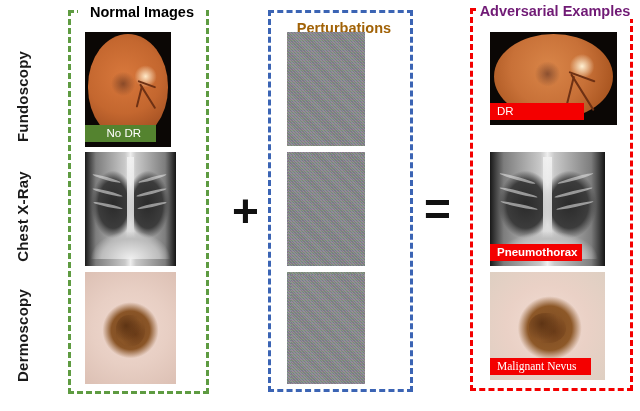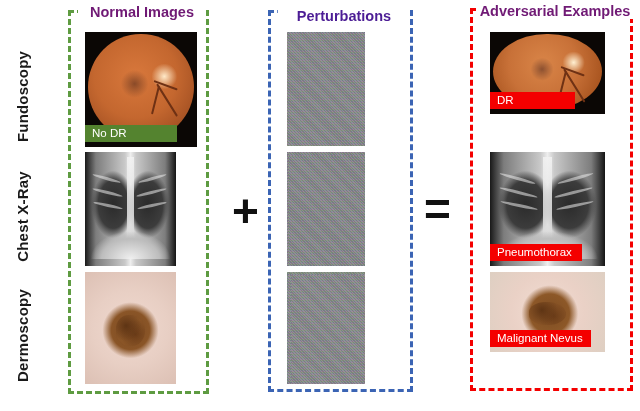--- a/index.html
+++ b/index.html
@@ -47,22 +47,22 @@
 
   .col-title {
     position: absolute;
     text-align: center;
     font-weight: bold;
     font-size: 14.5px;
     white-space: nowrap;
     background: #ffffff;
     padding: 0 3px;
   }
-  #title-normal      { left: 78px;  top: 4px;  width: 122px; color: #701a75; }
-  #title-perturb     { left: 278px; top: 8px;  width: 126px; color: #4c1d95; }
+  #title-normal      { left: 78px;  top: 4px;  width: 122px; color: #000000; }
+  #title-perturb     { left: 278px; top: 20px;  width: 126px; color: #a16207; }
   #title-adversarial { left: 476px; top: 3px;  width: 152px; color: #701a75; }
 
   
   .tile {
     position: absolute;
     overflow: hidden;
   }
   .tile .art { position: absolute; inset: 0; }
 
   .tag {
@@ -75,31 +75,31 @@
     color: #ffffff;
     font-size: 11.5px;
     font-weight: normal;
     white-space: nowrap;
     box-sizing: border-box;
   }
   .tag.green { background: #54832f; }
   .tag.red   { background: #f40000; }
 
   
-  .t-n1 { left: 85px; top: 32px;  width: 112px;  height: 115px; }
+  .t-n1 { left: 85px; top: 32px;  width: 86px;  height: 115px; text-align: center; }
   .t-n2 { left: 85px; top: 152px; width: 91px;  height: 114px; }
   .t-n3 { left: 85px; top: 272px; width: 91px;  height: 112px; }
   
   .t-p1 { left: 287px; top: 32px;  width: 78px; height: 114px; }
   .t-p2 { left: 287px; top: 152px; width: 78px; height: 114px; }
   .t-p3 { left: 287px; top: 272px; width: 78px; height: 112px; }
   
-  .t-a1 { left: 490px; top: 32px;  width: 115px; height: 82px; }
+  .t-a1 { left: 490px; top: 32px;  width: 115px; height: 93px; padding-left: 12px; }
   .t-a2 { left: 490px; top: 152px; width: 115px; height: 114px; }
-  .t-a3 { left: 490px; top: 272px; width: 115px; height: 80px; }
+  .t-a3 { left: 490px; top: 272px; width: 115px; height: 108px; font-family: Liberation Serif, serif; }
 
   
   .op {
     position: absolute;
     color: #111111;
     font-weight: bold;
     line-height: 1;
     user-select: none;
   }
   #op-plus  { left: 232px; top: 188px; font-size: 46px; }
@@ -261,21 +261,21 @@
   <div class="art xray-bg">
     <div class="xray-spine"></div>
     <div class="xray-dia"></div>
     <div class="rib" style="left:8%;  top:22%; width:32%; transform:rotate(16deg);"></div>
     <div class="rib" style="left:8%;  top:34%; width:34%; transform:rotate(14deg);"></div>
     <div class="rib" style="left:9%;  top:46%; width:33%; transform:rotate(12deg);"></div>
     <div class="rib" style="left:58%; top:22%; width:32%; transform:rotate(-16deg);"></div>
     <div class="rib" style="left:56%; top:34%; width:34%; transform:rotate(-14deg);"></div>
     <div class="rib" style="left:57%; top:46%; width:33%; transform:rotate(-12deg);"></div>
   </div>
-  <div class="tag red" style="width:80%;">Pneumothorax</div>
+  <div class="tag red" style="width:80%;font-weight:bold;">Pneumothorax</div>
 </div>
 
 <div class="tile t-a3">
   <div class="art derm-bg adv">
     <div class="mole-texture"></div>
   </div>
   <div class="tag red" style="width:88%;">Malignant Nevus</div>
 </div>
 
 </body></html>

